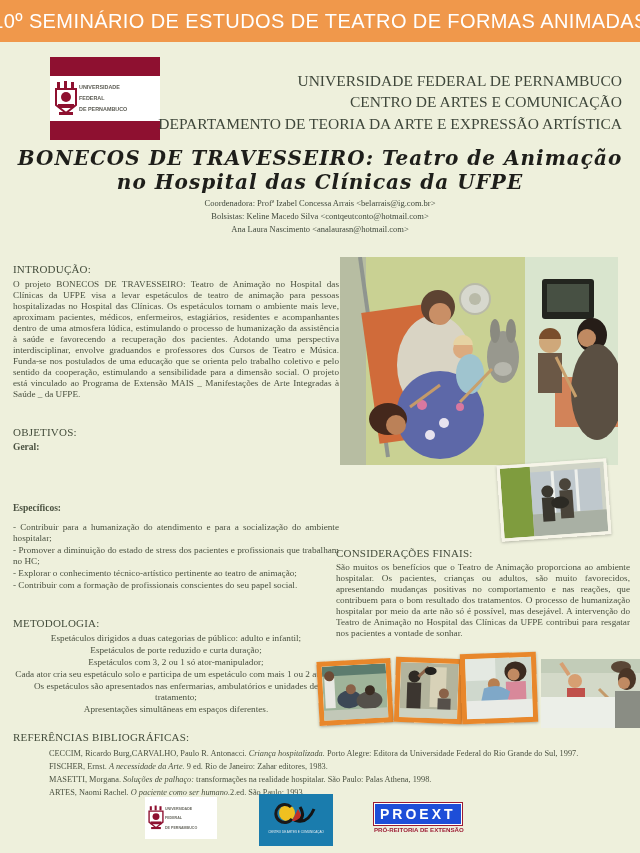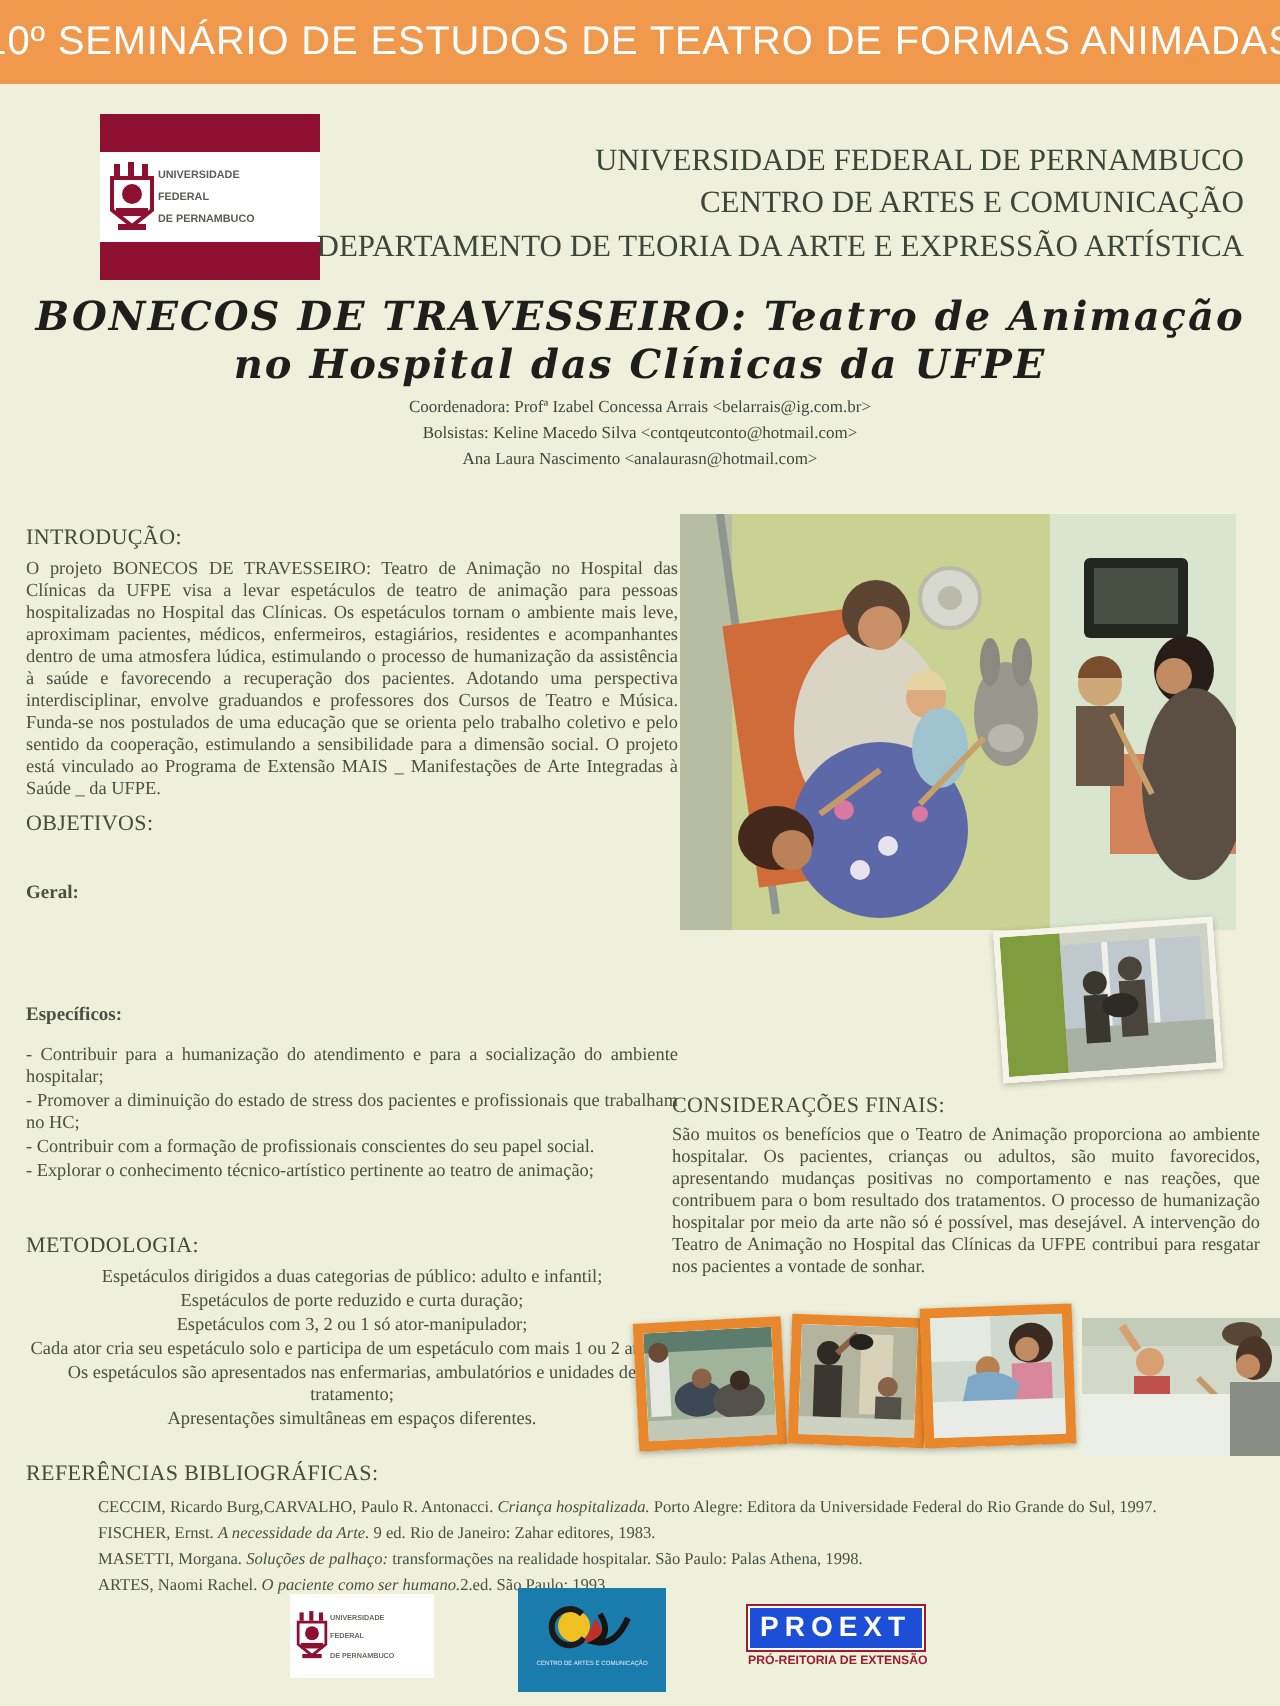--- a/index.html
+++ b/index.html
@@ -99,28 +99,28 @@
   <div class="title-line t2">no Hospital das Clínicas da UFPE</div>
   <div class="credits">
     <div>Coordenadora: Profª Izabel Concessa Arrais &lt;belarrais@ig.com.br&gt;</div>
     <div>Bolsistas: Keline Macedo Silva  &lt;contqeutconto@hotmail.com&gt;</div>
     <div>Ana Laura Nascimento &lt;analaurasn@hotmail.com&gt;</div>
   </div>
 
   <div class="h" style="left:13px;top:263px;">INTRODUÇÃO:</div>
   <div class="body-txt" style="left:13px;top:279px;width:326px;max-height:146px;overflow:hidden;">O projeto BONECOS DE TRAVESSEIRO: Teatro de Animação no Hospital das Clínicas da UFPE visa a levar espetáculos de teatro de animação para pessoas hospitalizadas no Hospital das Clínicas. Os espetáculos tornam o ambiente mais leve, aproximam pacientes, médicos, enfermeiros, estagiários, residentes e acompanhantes dentro de uma atmosfera lúdica, estimulando o processo de humanização da assistência à saúde e favorecendo a recuperação dos pacientes. Adotando uma perspectiva interdisciplinar, envolve graduandos e professores dos Cursos de Teatro e Música. Funda-se nos postulados de uma educação que se orienta pelo trabalho coletivo e pelo sentido da cooperação, estimulando a sensibilidade para a dimensão social.  O projeto está vinculado ao Programa de Extensão MAIS _ Manifestações de Arte Integradas à Saúde _ da UFPE.</div>
 
-  <div class="h" style="left:13px;top:406px;text-align:center;">OBJETIVOS:</div>
+  <div class="h" style="left:13px;top:426px;text-align:center;">OBJETIVOS:</div>
   <div class="lbl" style="left:13px;top:442px;">Geral:</div>
   <div class="lbl" style="left:13px;top:503px;">Específicos:</div>
   <div class="body-txt list" style="left:13px;top:522px;width:326px;max-height:92px;overflow:hidden;">
     <div class="li">- Contribuir para a humanização do atendimento e para a socialização do ambiente hospitalar;</div>
     <div class="li">- Promover a diminuição do estado de stress dos pacientes e profissionais que trabalham no HC;</div>
+    <div class="li">- Explorar o conhecimento técnico-artístico pertinente ao teatro de animação;</div>
     <div class="li">- Contribuir com a formação de profissionais conscientes do seu papel social.</div>
-    <div class="li">- Explorar o conhecimento técnico-artístico pertinente ao teatro de animação;</div>
   </div>
 
   <div class="h" style="left:13px;top:617px;">METODOLOGIA:</div>
   <div class="body-txt list" style="left:13px;top:633px;width:326px;text-align:center;max-height:96px;overflow:hidden;">
     <div class="li">Espetáculos dirigidos a  duas categorias de público: adulto e infantil;</div>
     <div class="li">Espetáculos de porte reduzido e curta duração;</div>
     <div class="li">Espetáculos com 3, 2 ou 1 só ator-manipulador;</div>
     <div class="li">Cada ator cria seu espetáculo solo e participa de um espetáculo com mais 1 ou 2 atores;</div>
     <div class="li">Os espetáculos são apresentados nas enfermarias, ambulatórios e unidades de tratamento;</div>
     <div class="li">Apresentações simultâneas em espaços diferentes.</div>

